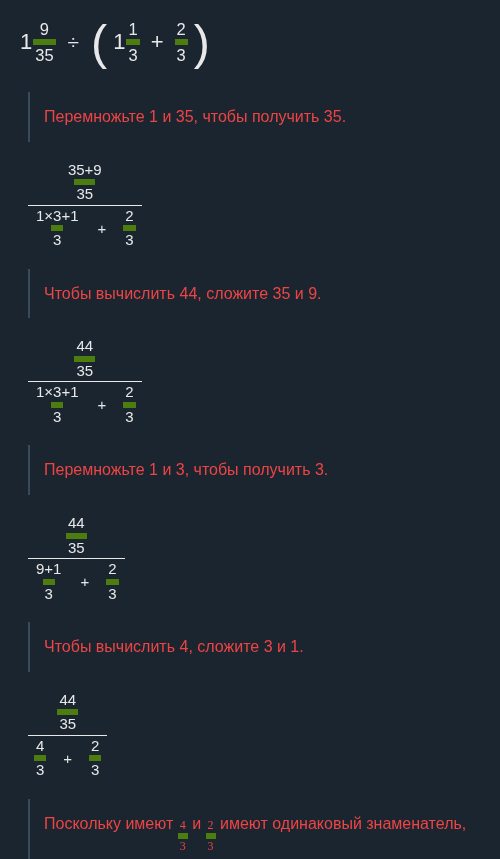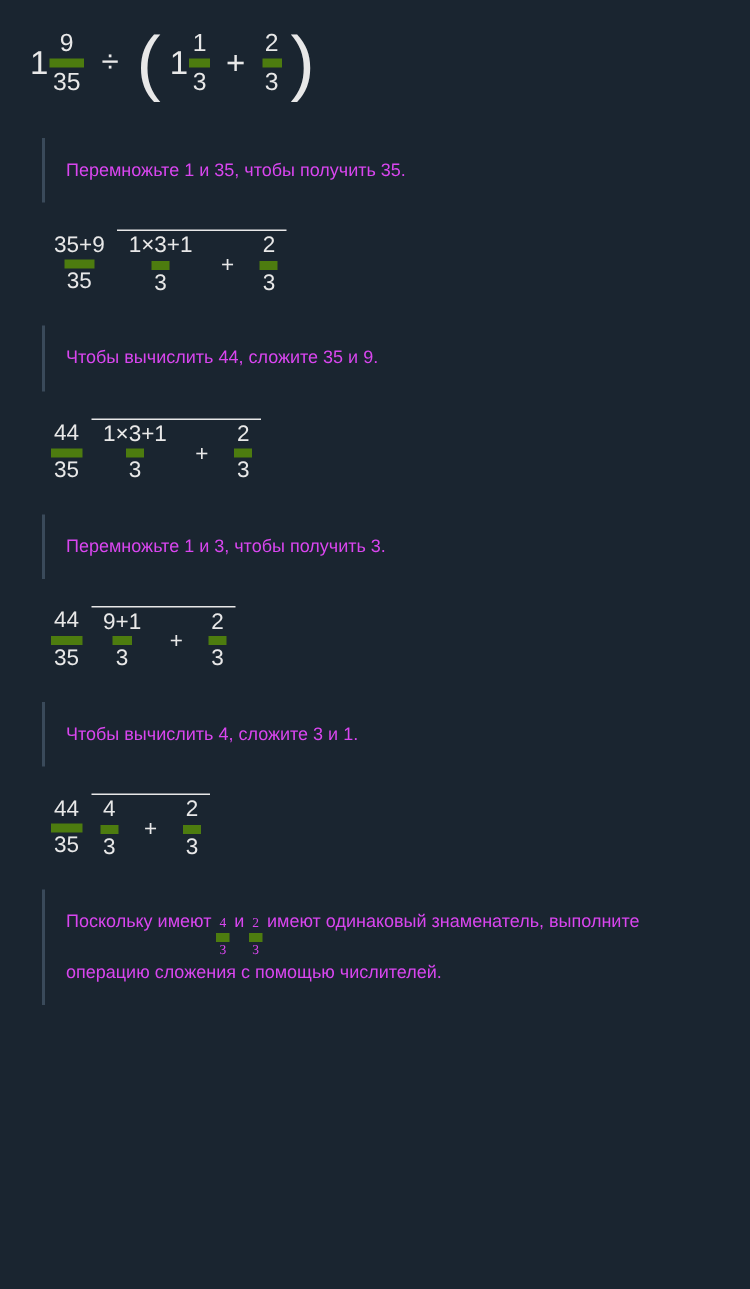--- a/index.html
+++ b/index.html
@@ -16,23 +16,23 @@
     font-size: 22px;
     margin-bottom: 28px;
     display: flex;
     align-items: center;
     gap: 6px;
   }
   .step-text {
     border-left: 2px solid #3a4a5a;
     padding: 12px 0 12px 14px;
     margin: 18px 0 18px 8px;
-    font-size: 12px;
+    font-size: 16px;
     line-height: 1.6;
-    color: #d946ef;
+    color: #ef4444;
   }
   .step-expr {
     margin: 18px 0 18px 8px;
     font-size: 15px;
   }
   .frac {
     display: inline-flex;
     flex-direction: column;
     align-items: center;
     vertical-align: middle;
@@ -50,21 +50,21 @@
   .paren {
     font-size: 2.2em;
     font-weight: 200;
     line-height: 0;
     position: relative;
   }
   .op { margin: 0 6px; font-size: 0.95em; }
   .plus { margin: 0 5px; }
   .bigfrac {
     display: inline-flex;
-    flex-direction: row;
+    flex-direction: column;
     align-items: center;
   }
   .bigfrac > .bignum { padding: 2px 6px; }
   .bigfrac > .bigden { border-top: 1px solid #e8e8e8; padding: 2px 6px; gap: 12px; }
   .row { display: inline-flex; align-items: center; }
   .inline-num { font-family: 'Cambria Math', 'Times New Roman', serif; }
 </style>
 </head>
 <body>
 

